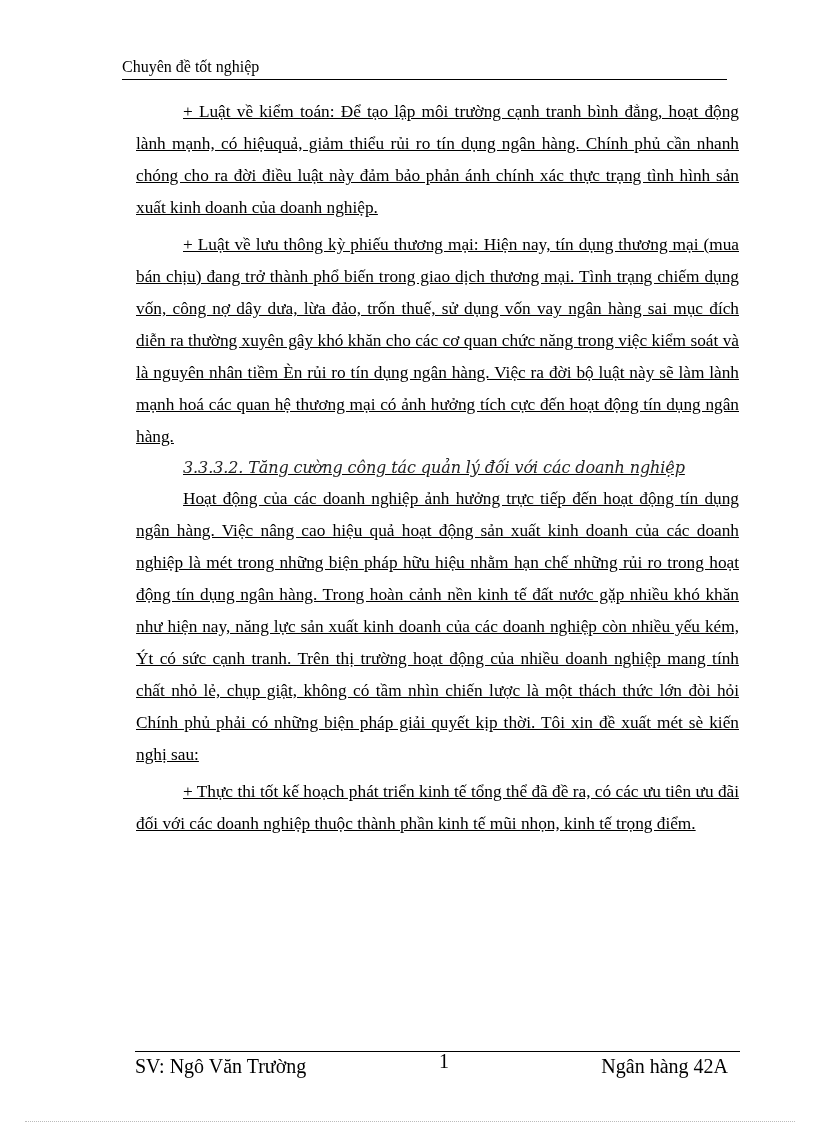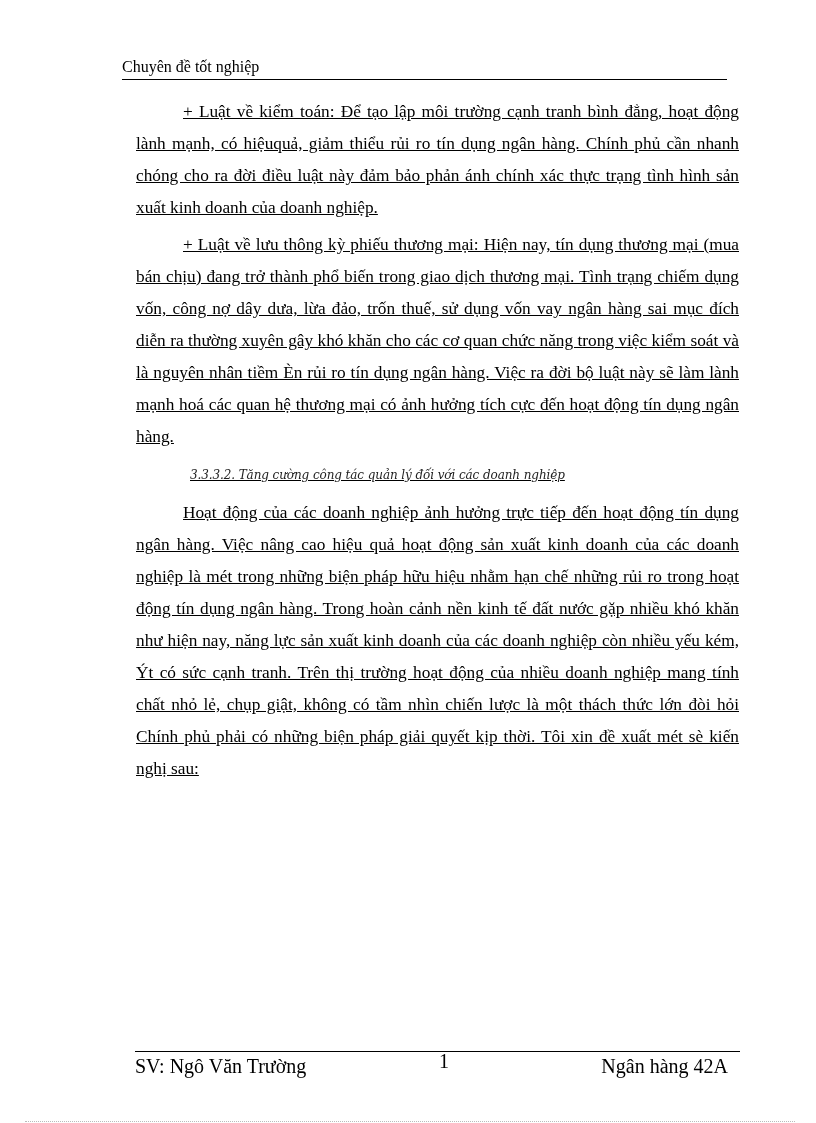--- a/index.html
+++ b/index.html
@@ -37,25 +37,25 @@
     }
     .para {
       margin: 0;
       text-align: justify;
       text-indent: 47px;
     }
     .para.gap {
       margin-top: 5px;
     }
     .subheading {
-      margin: 7px;
+      margin: 0;
       padding-left: 47px;
       font-family: "DejaVu Serif", serif;
       font-style: italic;
-      font-size: 12px;
+      font-size: 16px;
       line-height: 30px;
       color: #222;
       letter-spacing: -0.1px;
     }
     .page-footer {
       position: absolute;
       left: 135px;
       top: 1051px;
       width: 605px;
       height: 26px;
@@ -92,20 +92,21 @@
 
 <div class="page-header">
   <span>Chuyên đề tốt nghiệp</span>
 </div>
 
 <div class="content">
   <p class="para">+ Luật về kiểm toán: Để tạo lập môi trường cạnh tranh bình đẳng, hoạt động lành mạnh, có hiệuquả, giảm thiểu rủi ro tín dụng ngân hàng. Chính phủ cần nhanh chóng cho ra đời điều luật này đảm bảo phản ánh chính xác thực trạng tình hình sản xuất kinh doanh của doanh nghiệp.</p>
   <p class="para gap">+ Luật về lưu thông kỳ phiếu thương mại: Hiện nay, tín dụng thương mại (mua bán chịu) đang trở thành phổ biến trong giao dịch thương mại. Tình trạng chiếm dụng vốn, công nợ dây dưa, lừa đảo, trốn thuế, sử dụng vốn vay ngân hàng sai mục đích diễn ra thường xuyên gây khó khăn cho các cơ quan chức năng trong việc kiểm soát và là nguyên nhân tiềm Èn rủi ro tín dụng ngân hàng. Việc ra đời bộ luật này sẽ làm lành mạnh hoá các quan hệ thương mại có ảnh hưởng tích cực đến hoạt động tín dụng ngân hàng.</p>
   <p class="subheading">3.3.3.2. Tăng cường công tác quản lý đối với các doanh nghiệp</p>
   <p class="para">Hoạt động của các doanh nghiệp ảnh hưởng trực tiếp đến hoạt động tín dụng ngân hàng. Việc nâng cao hiệu quả hoạt động sản xuất kinh doanh của các doanh nghiệp là mét trong những biện pháp hữu hiệu nhằm hạn chế những rủi ro trong hoạt động tín dụng ngân hàng. Trong hoàn cảnh nền kinh tế đất nước gặp nhiều khó khăn như hiện nay, năng lực sản xuất kinh doanh của các doanh nghiệp còn nhiều yếu kém, Ýt có sức cạnh tranh. Trên thị trường hoạt động của nhiều doanh nghiệp mang tính chất nhỏ lẻ, chụp giật, không có tầm nhìn chiến lược là một thách thức lớn đòi hỏi Chính phủ phải có những biện pháp giải quyết kịp thời. Tôi xin đề xuất mét sè kiến nghị sau:</p>
+  <p class="para gap">+ Thực thi tốt kế hoạch phát triển kinh tế tổng thể đã đề ra, có các ưu tiên ưu đãi đối với các doanh nghiệp thuộc thành phần kinh tế mũi nhọn, kinh tế trọng điểm.</p>
 </div>
 
 <div class="page-footer">
   <span class="footer-left">SV: Ngô Văn Trường</span>
   <span class="footer-center">1</span>
   <span class="footer-right">Ngân hàng 42A</span>
 </div>
 
 <div class="page-edge"></div>
 

